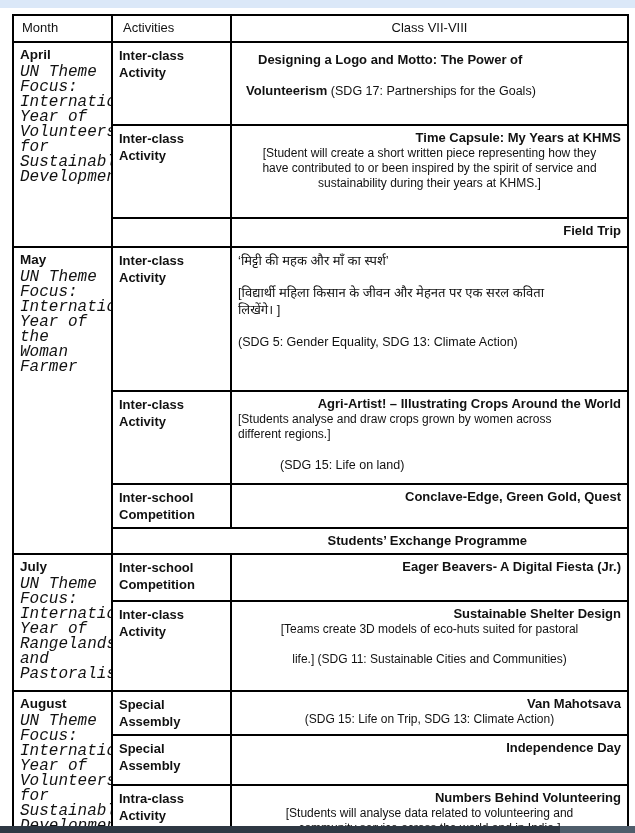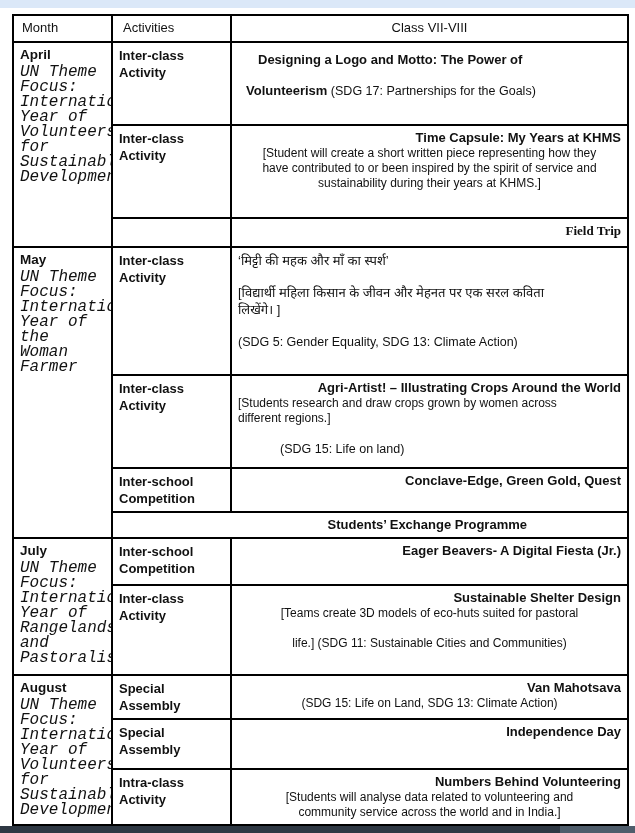--- a/index.html
+++ b/index.html
@@ -111,28 +111,28 @@
       <div class="act">Inter-class
 Activity</div>
     </td>
     <td class="c3">
       <div class="title">Time Capsule: My Years at KHMS</div>
       <div class="body">[Student will create a short written piece representing how they
 have contributed to or been inspired by the spirit of service and
 sustainability during their years at KHMS.]</div>
     </td>
   </tr>
-  <tr style="height:29px;font-family:Liberation Serif, serif;">
+  <tr style="height:29px;">
     <td class="act-cell"></td>
     <td class="c3 pad-top">
       <div class="title">Field Trip</div>
     </td>
   </tr>
 
-  <tr style="height:128px;">
+  <tr style="height:144px;">
     <td class="month-cell" rowspan="4">
       <div class="month-name">May</div>
       <div class="theme">UN Theme
 Focus:
 International
 Year of the
 Woman
 Farmer</div>
     </td>
     <td class="act-cell">
@@ -146,21 +146,21 @@
       <div class="sdg-left">(SDG 5: Gender Equality, SDG 13: Climate Action)</div>
     </td>
   </tr>
   <tr style="height:93px;">
     <td class="act-cell">
       <div class="act">Inter-class
 Activity</div>
     </td>
     <td class="c3">
       <div class="title">Agri-Artist! – Illustrating Crops Around the World</div>
-      <div class="desc-left">[Students research and draw crops grown by women across
+      <div class="desc-left">[Students analyse and draw crops grown by women across
 different regions.]</div>
       <div class="sdg-indent">(SDG 15: Life on land)</div>
     </td>
   </tr>
   <tr style="height:44px;">
     <td class="act-cell">
       <div class="act">Inter-school
 Competition</div>
     </td>
     <td class="c3 pad-top">
@@ -214,21 +214,21 @@
 Volunteers for
 Sustainable
 Development</div>
     </td>
     <td class="act-cell">
       <div class="act">Special
 Assembly</div>
     </td>
     <td class="c3">
       <div class="title">Van Mahotsava</div>
-      <div class="body">(SDG 15: Life on Land, SDG 13: Climate Action)</div>
+      <div class="body">(SDG 15: Life on Trip, SDG 13: Climate Action)</div>
     </td>
   </tr>
   <tr style="height:50px;">
     <td class="act-cell">
       <div class="act">Special
 Assembly</div>
     </td>
     <td class="c3 pad-top">
       <div class="title">Independence Day</div>
     </td>

